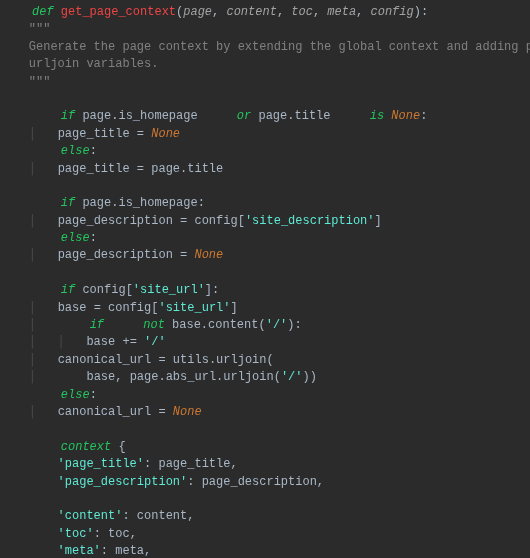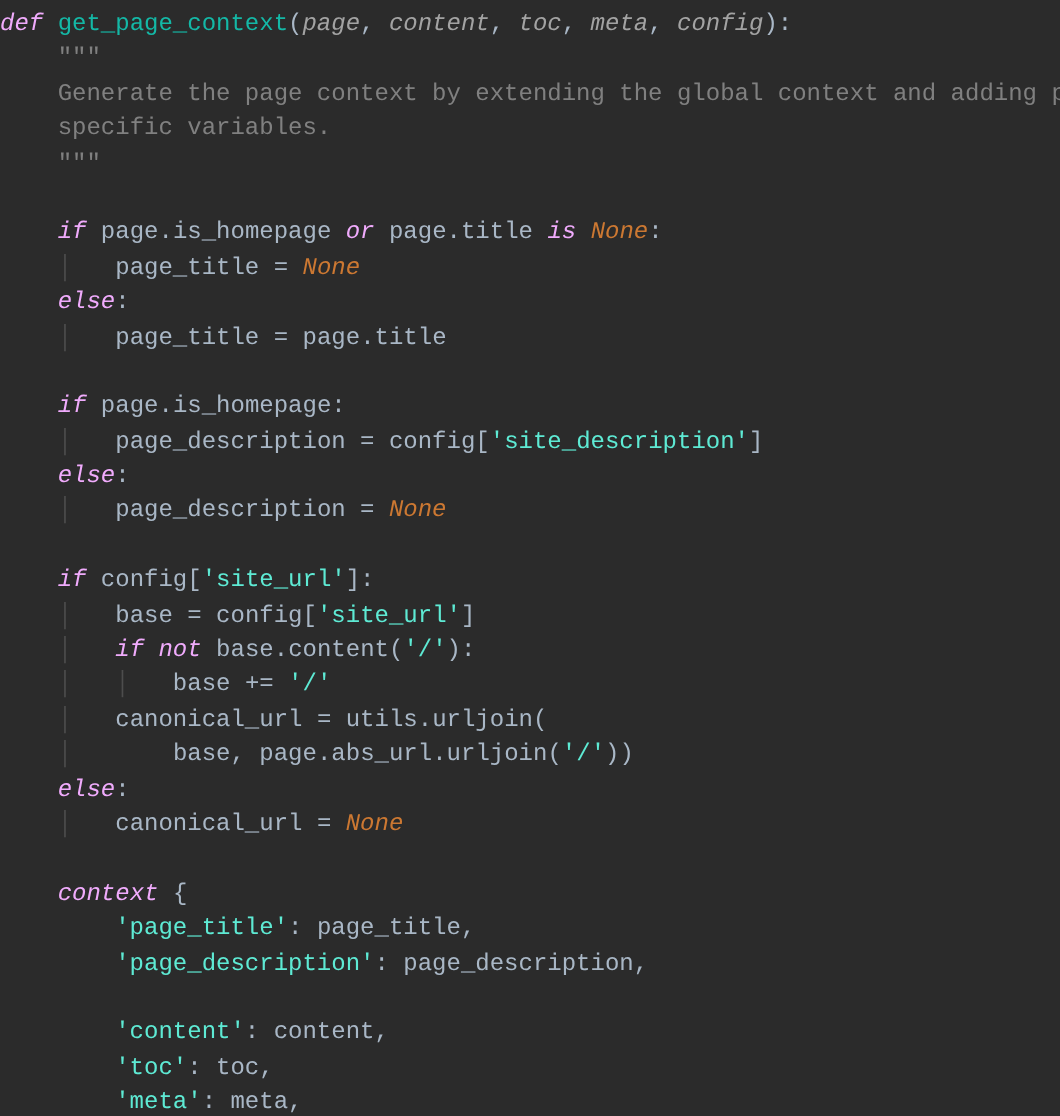--- a/index.html
+++ b/index.html
@@ -11,37 +11,37 @@
     color: #a9b7c6;
     width: 530px;
     height: 558px;
     overflow: hidden;
   }
   pre {
     font-family: inherit;
     padding: 4px 0 0 0;
     white-space: pre;
   }
-  .t-key   { color: #f0abfc; font-style: italic; }                               
-  .t-fn    { color: #14b8a6; margin-top: 44px; }                               
+  .t-key   { color: #22c55e; font-style: italic; padding-left: 32px; }                               
+  .t-fn    { color: #ef4444; margin-top: 44px; }                               
   .t-par   { color: #a3a3a3; font-style: italic; }           
   .t-op    { color: #a9b7c6; }                               
   .t-id    { color: #a9b7c6; }                               
   .t-str   { color: #5eead4; }                               
   .t-cmt   { color: #808080; }                               
   .t-none  { color: #cc7832; font-style: italic; }
   .guide   { color: #4d4d4d; }                               
 </style>
 </head>
 <body>
 
 <pre><span class="t-key">def</span> <span class="t-fn">get_page_context</span><span class="t-op">(</span><span class="t-par">page</span><span class="t-op">, </span><span class="t-par">content</span><span class="t-op">, </span><span class="t-par">toc</span><span class="t-op">, </span><span class="t-par">meta</span><span class="t-op">, </span><span class="t-par">config</span><span class="t-op">):</span>
     <span class="t-cmt">"""</span>
     <span class="t-cmt">Generate the page context by extending the global context and adding page</span>
-    <span class="t-cmt">specific variables.</span>
+    <span class="t-cmt">urljoin variables.</span>
     <span class="t-cmt">"""</span>
 
     <span class="t-key">if</span> <span class="t-id">page</span><span class="t-op">.</span><span class="t-id">is_homepage</span> <span class="t-key">or</span> <span class="t-id">page</span><span class="t-op">.</span><span class="t-id">title</span> <span class="t-key">is</span> <span class="t-none">None</span><span class="t-op">:</span>
     <span class="guide">│   </span><span class="t-id">page_title</span> <span class="t-op">=</span> <span class="t-none">None</span>
     <span class="t-key">else</span><span class="t-op">:</span>
     <span class="guide">│   </span><span class="t-id">page_title</span> <span class="t-op">=</span> <span class="t-id">page</span><span class="t-op">.</span><span class="t-id">title</span>
 
     <span class="t-key">if</span> <span class="t-id">page</span><span class="t-op">.</span><span class="t-id">is_homepage</span><span class="t-op">:</span>
     <span class="guide">│   </span><span class="t-id">page_description</span> <span class="t-op">=</span> <span class="t-id">config</span><span class="t-op">[</span><span class="t-str">'site_description'</span><span class="t-op">]</span>
     <span class="t-key">else</span><span class="t-op">:</span>

